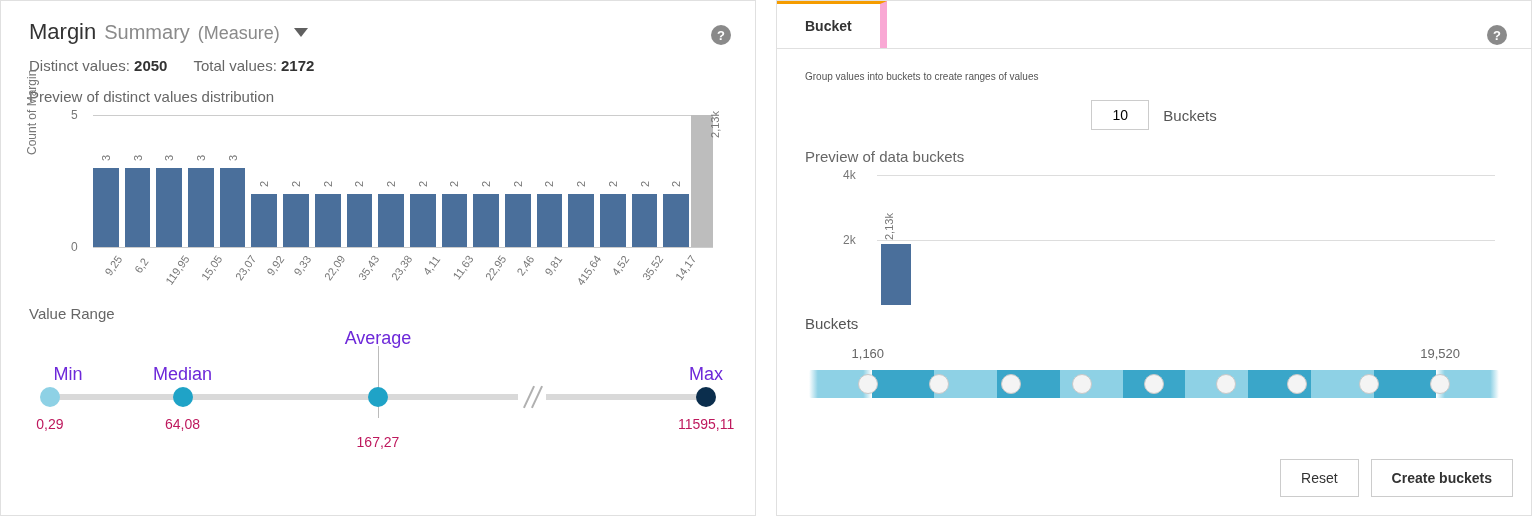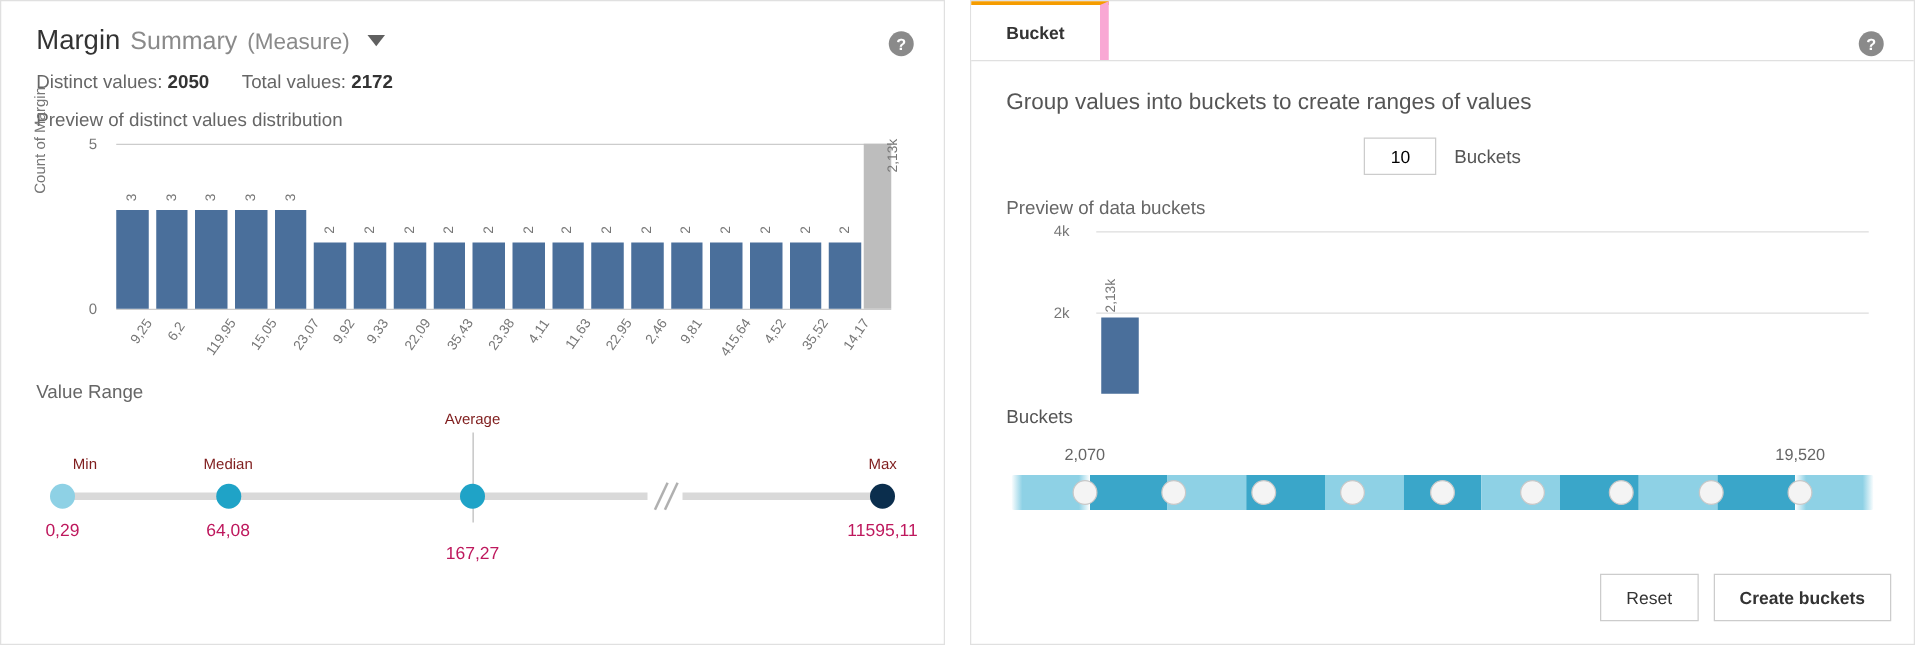--- a/index.html
+++ b/index.html
@@ -159,21 +159,21 @@
   .knob {
     position:absolute; top:29px;
     width:20px; height:20px; border-radius:50%;
     transform:translateX(-50%);
   }
   .knob.light { background:#8ed1e5; }
   .knob.mid  { background:#1fa3c7; }
   .knob.dark { background:#0b2e4d; }
   .knob-label-top {
     position:absolute; transform:translateX(-50%);
-    top:6px; font-size:12px; color:#7f1d1d;
+    top:6px; font-size:18px; color:#6d28d9;
   }
   .knob-label-bottom {
     position:absolute; transform:translateX(-50%);
     top:58px; font-size:14px; color:#be185d;
   }
   .avg-stick { position:absolute; width:1px; background:#bbb; }
 
   
   .tab-bar {
     display:flex;
@@ -182,21 +182,21 @@
   .tab {
     padding: 14px 28px;
     font-size: 14px;
     font-weight: bold;
     color:#333;
     border-top: 3px solid #f59c00;
     border-right:7px solid #f9a8d4;
     background:#fff;
   }
   .right-body { padding: 22px 28px 0 28px; }
-  .desc { font-size:18px; color:#555; margin-bottom:18px; }
+  .desc { font-size:10px; color:#555; margin-bottom:18px; }
   .bucket-input-row { display:flex; align-items:center; justify-content:center; gap:14px; margin-bottom:18px; }
   .bucket-input {
     width:58px; height:30px;
     border:1px solid #ccc;
     text-align:center;
     font-size:14px;
   }
   .buckets-word { font-size:15px; color:#555; }
 
   .right-chart {
@@ -433,21 +433,21 @@
         <div class="rc-tick" style="top:50%;">2k</div>
         <div class="rc-bar" style="left:4px; width:30px; bottom:0; height:47%;"></div>
         <div class="rc-bar-label" style="left:18px; bottom:50%;">2,13k</div>
       </div>
     </div>
   </div>
 
   <div class="buckets-label">Buckets</div>
 
   <div class="bucket-slider">
-    <div class="bs-tick-label" style="left:9%;">2,070</div>
+    <div class="bs-tick-label" style="left:9%;">1,160</div>
     <div class="bs-tick-label" style="left:91%;">19,520</div>
     <div class="bs-track">
       <div class="bs-seg seg-light"></div>
       <div class="bs-seg seg-dark"></div>
       <div class="bs-seg seg-light"></div>
       <div class="bs-seg seg-dark"></div>
       <div class="bs-seg seg-light"></div>
       <div class="bs-seg seg-dark"></div>
       <div class="bs-seg seg-light"></div>
       <div class="bs-seg seg-dark"></div>

